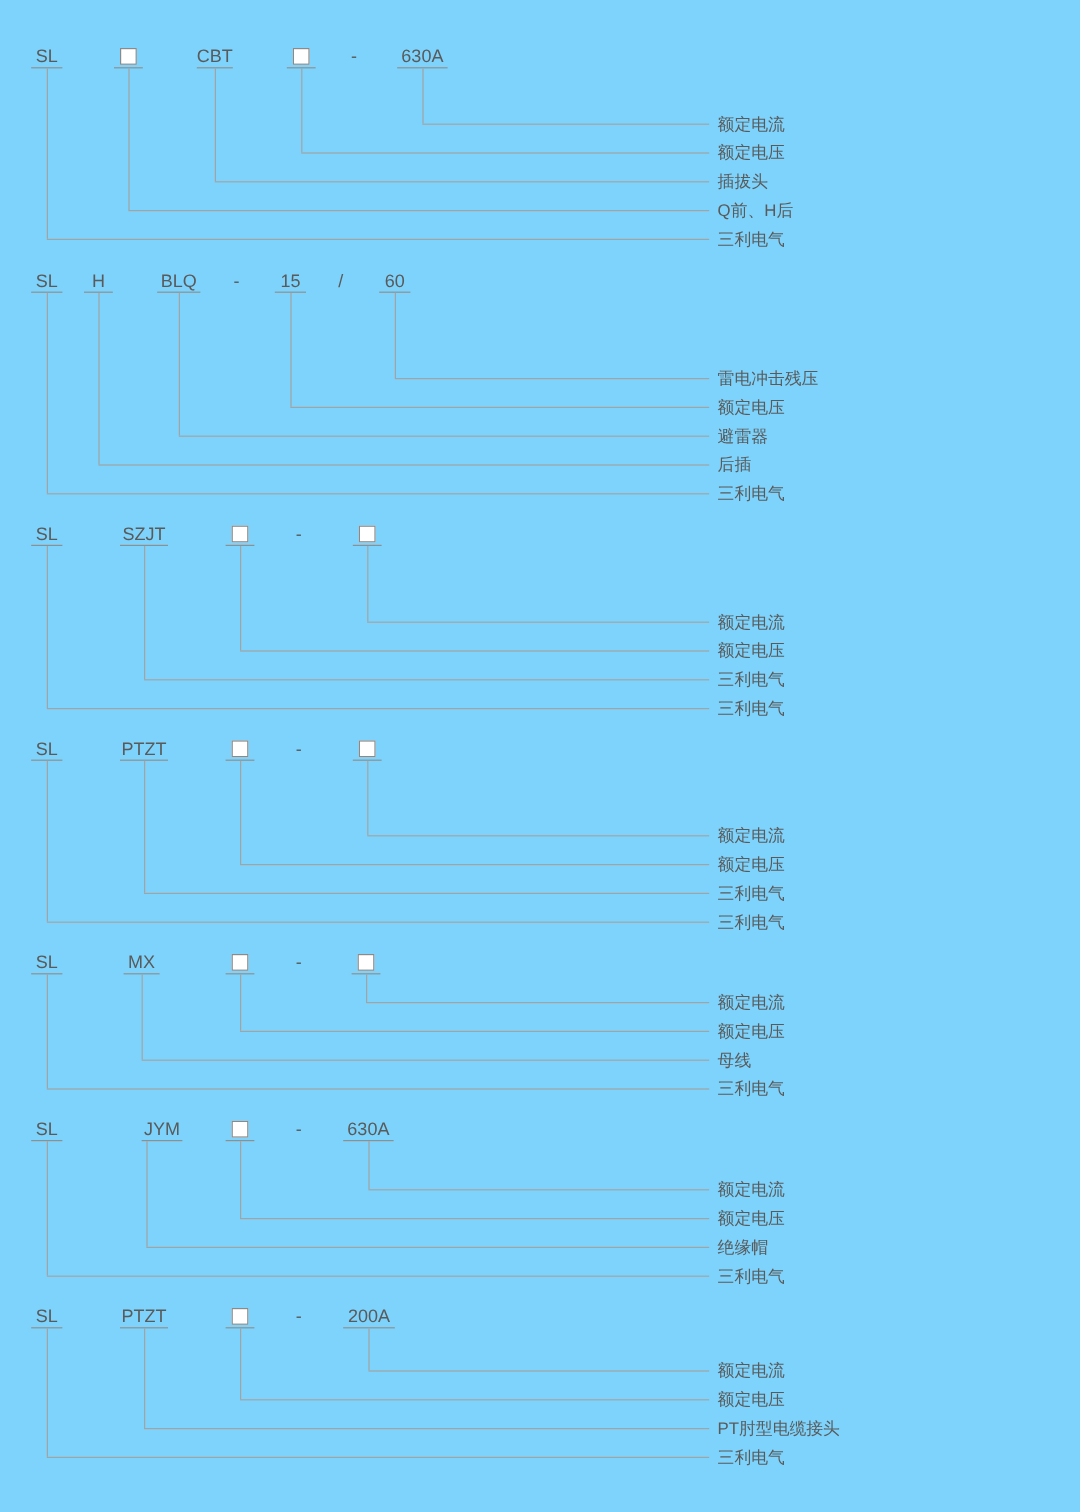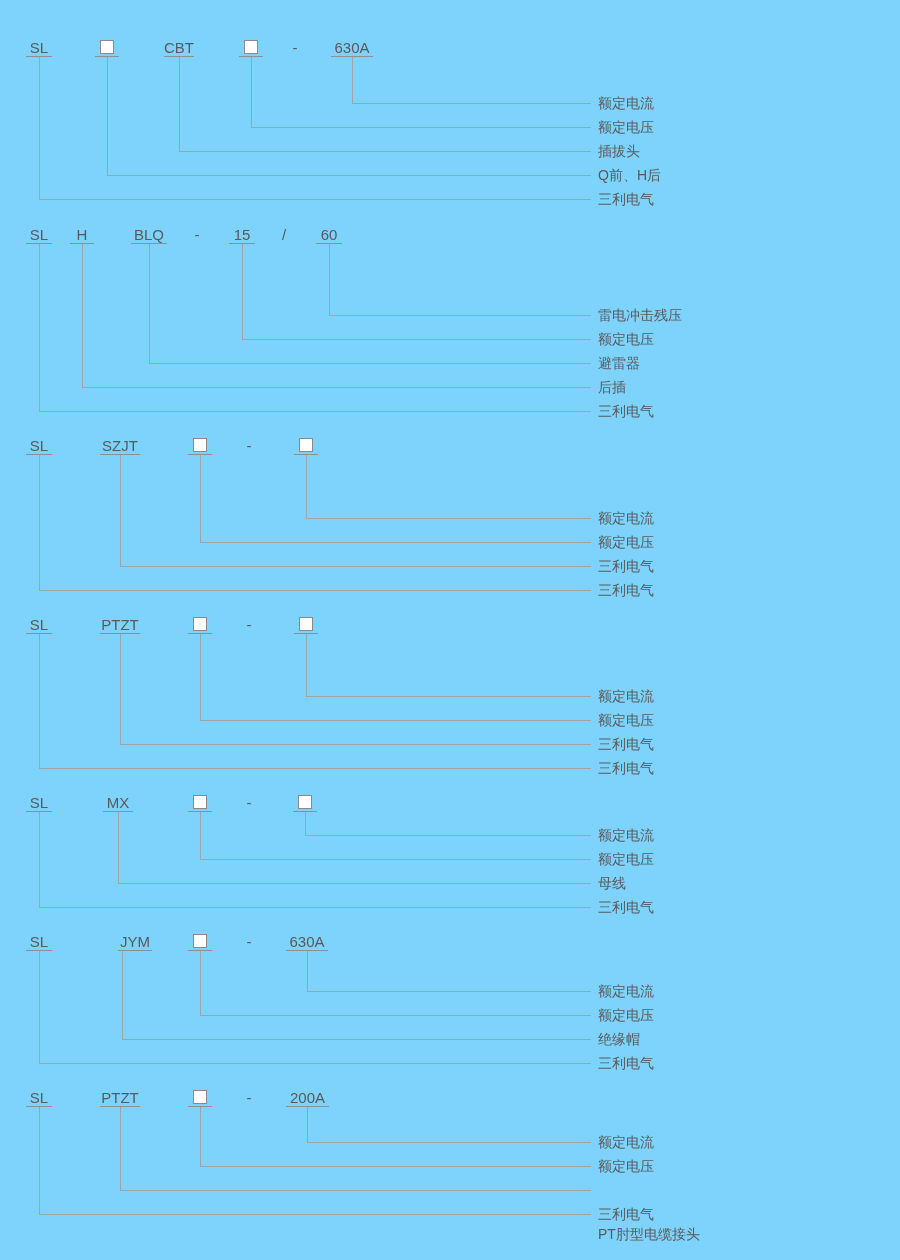--- a/index.html
+++ b/index.html
@@ -207,20 +207,20 @@
     <div class="vl" style="left:307px;top:1107px;height:35px"></div>
     <div class="hl" style="left:307px;top:1142px;width:284px"></div>
     <span class="lbl" style="top:1132px">额定电流</span>
 
     <div class="vl" style="left:200px;top:1107px;height:59px"></div>
     <div class="hl" style="left:200px;top:1166px;width:391px"></div>
     <span class="lbl" style="top:1156px">额定电压</span>
 
     <div class="vl" style="left:120px;top:1107px;height:83px"></div>
     <div class="hl" style="left:120px;top:1190px;width:471px"></div>
-    <span class="lbl" style="top:1224px">PT肘型电缆接头</span>
+    <span class="lbl" style="top:1180px">PT肘型电缆接头</span>
 
     <div class="vl" style="left:39px;top:1107px;height:107px"></div>
     <div class="hl" style="left:39px;top:1214px;width:552px"></div>
     <span class="lbl" style="top:1204px">三利电气</span>
   </div>
 
 </div>
 
 </body></html>

